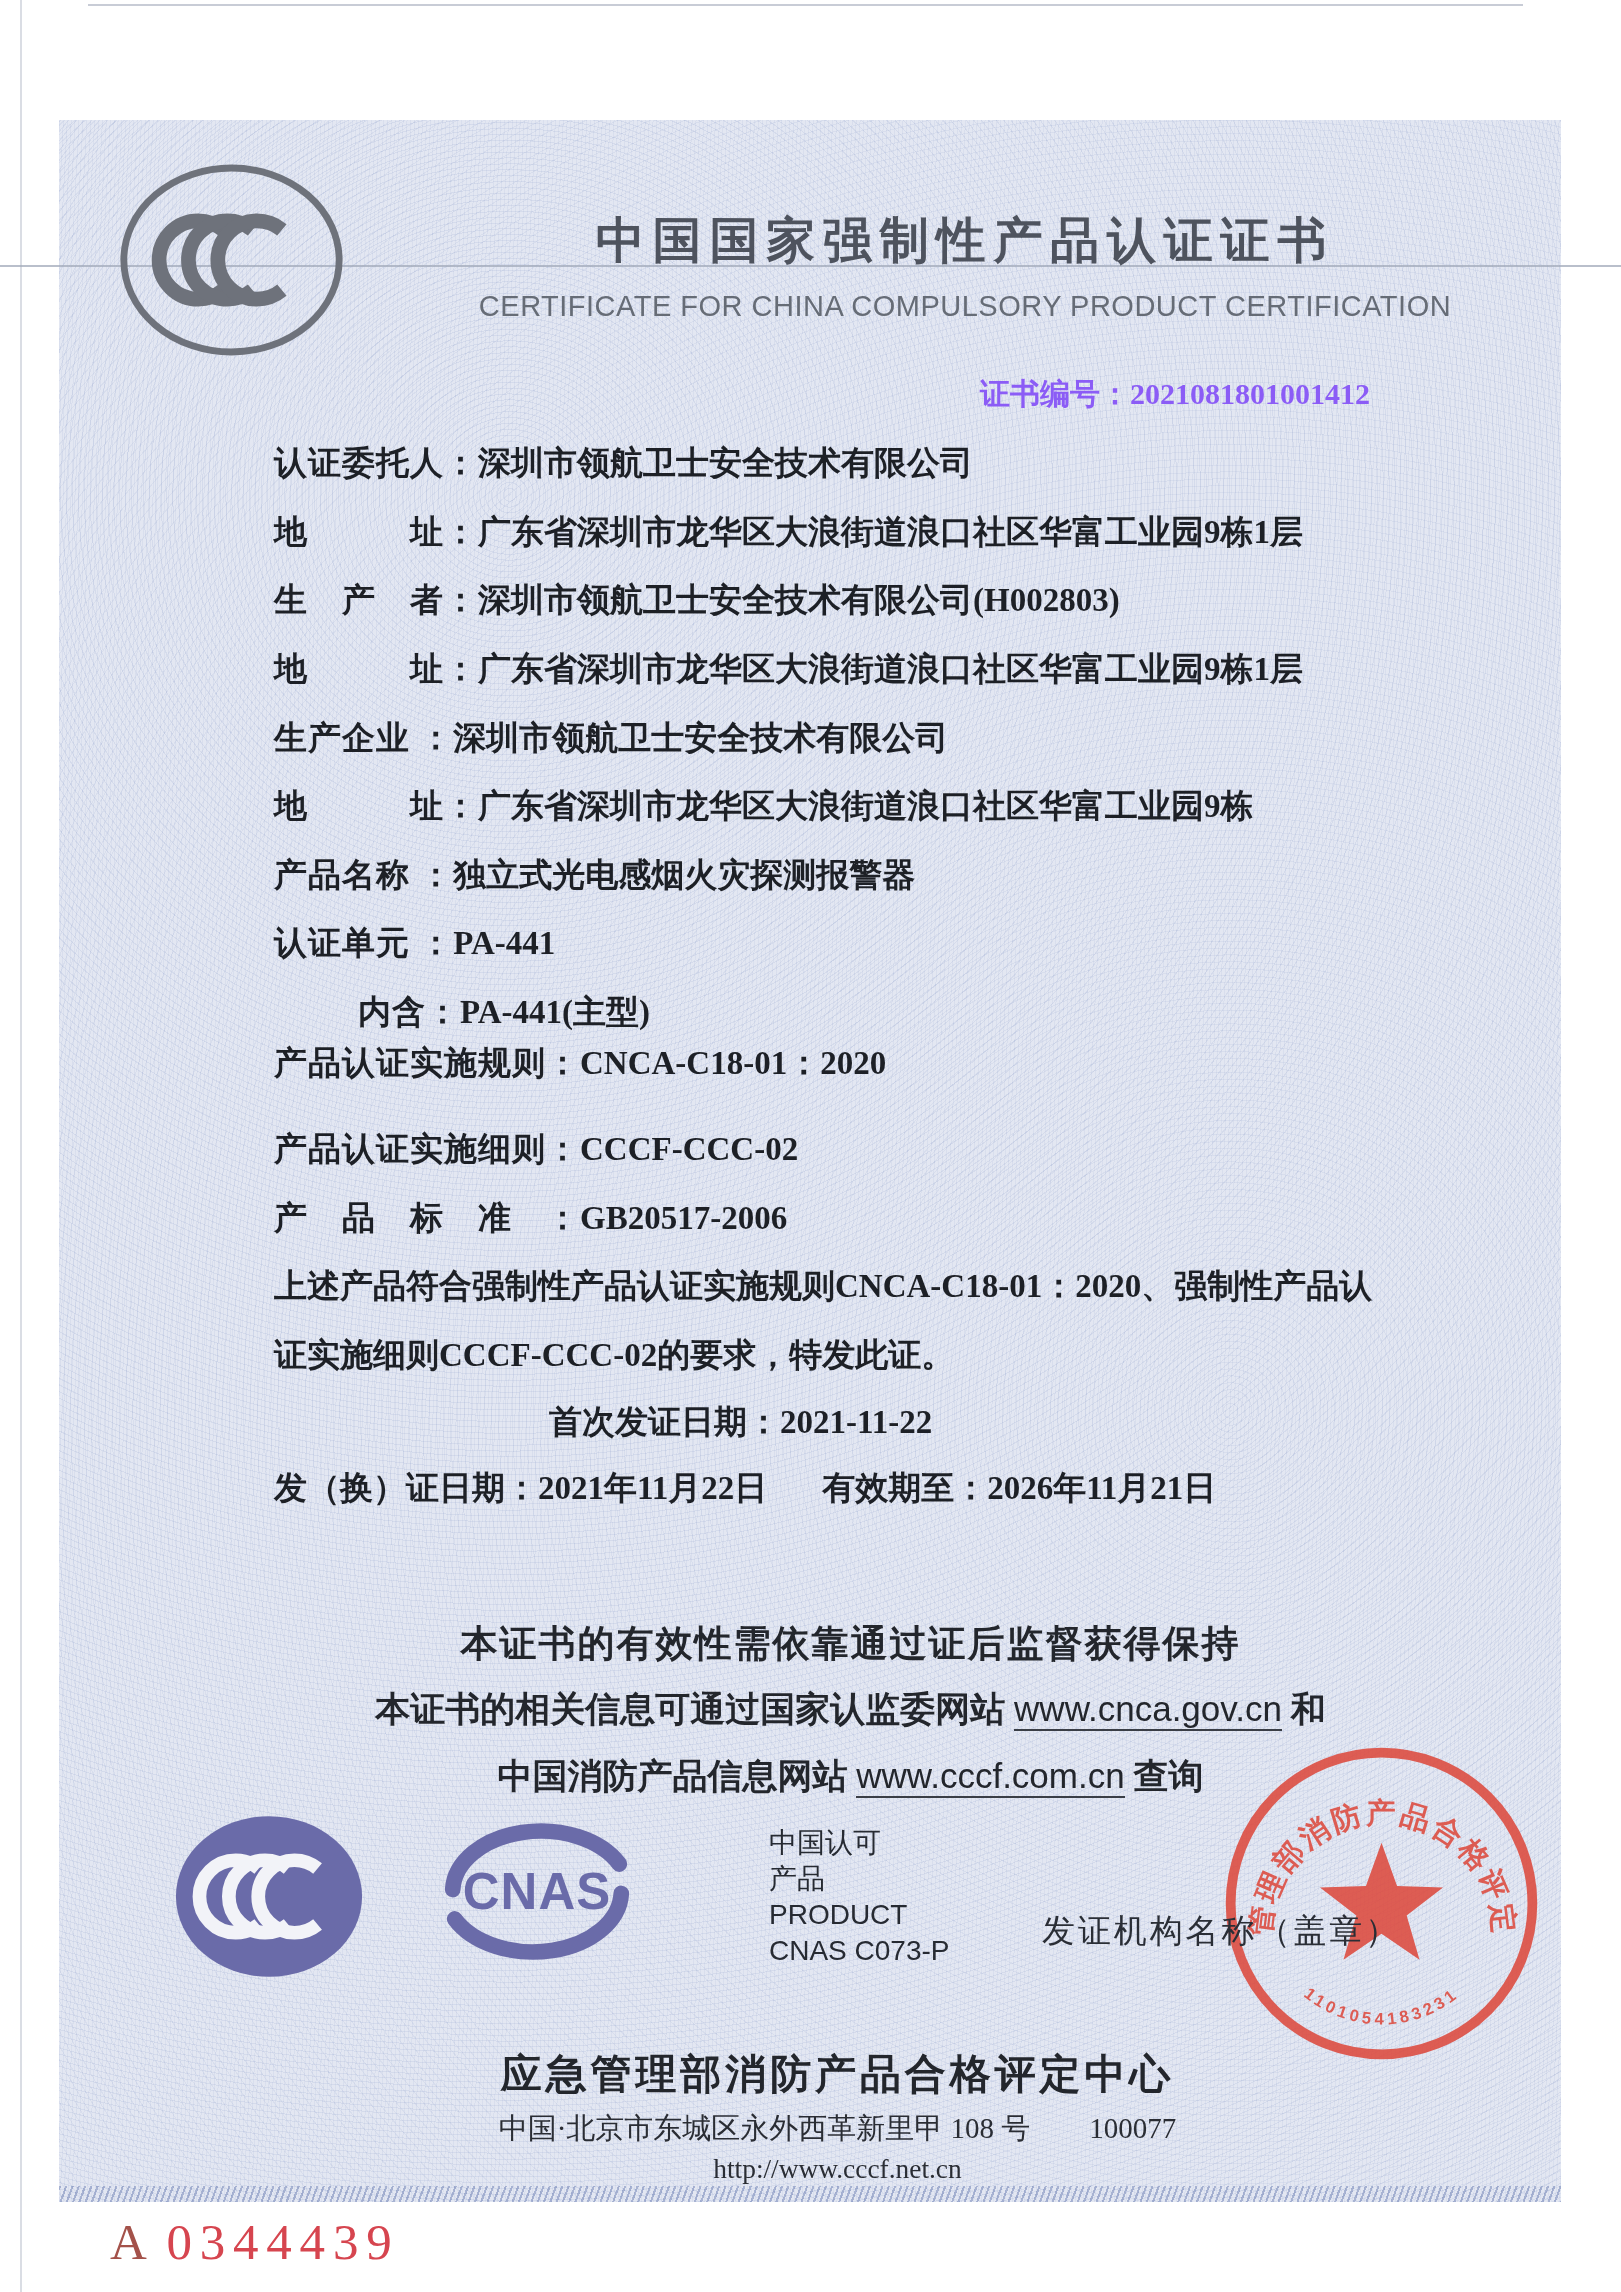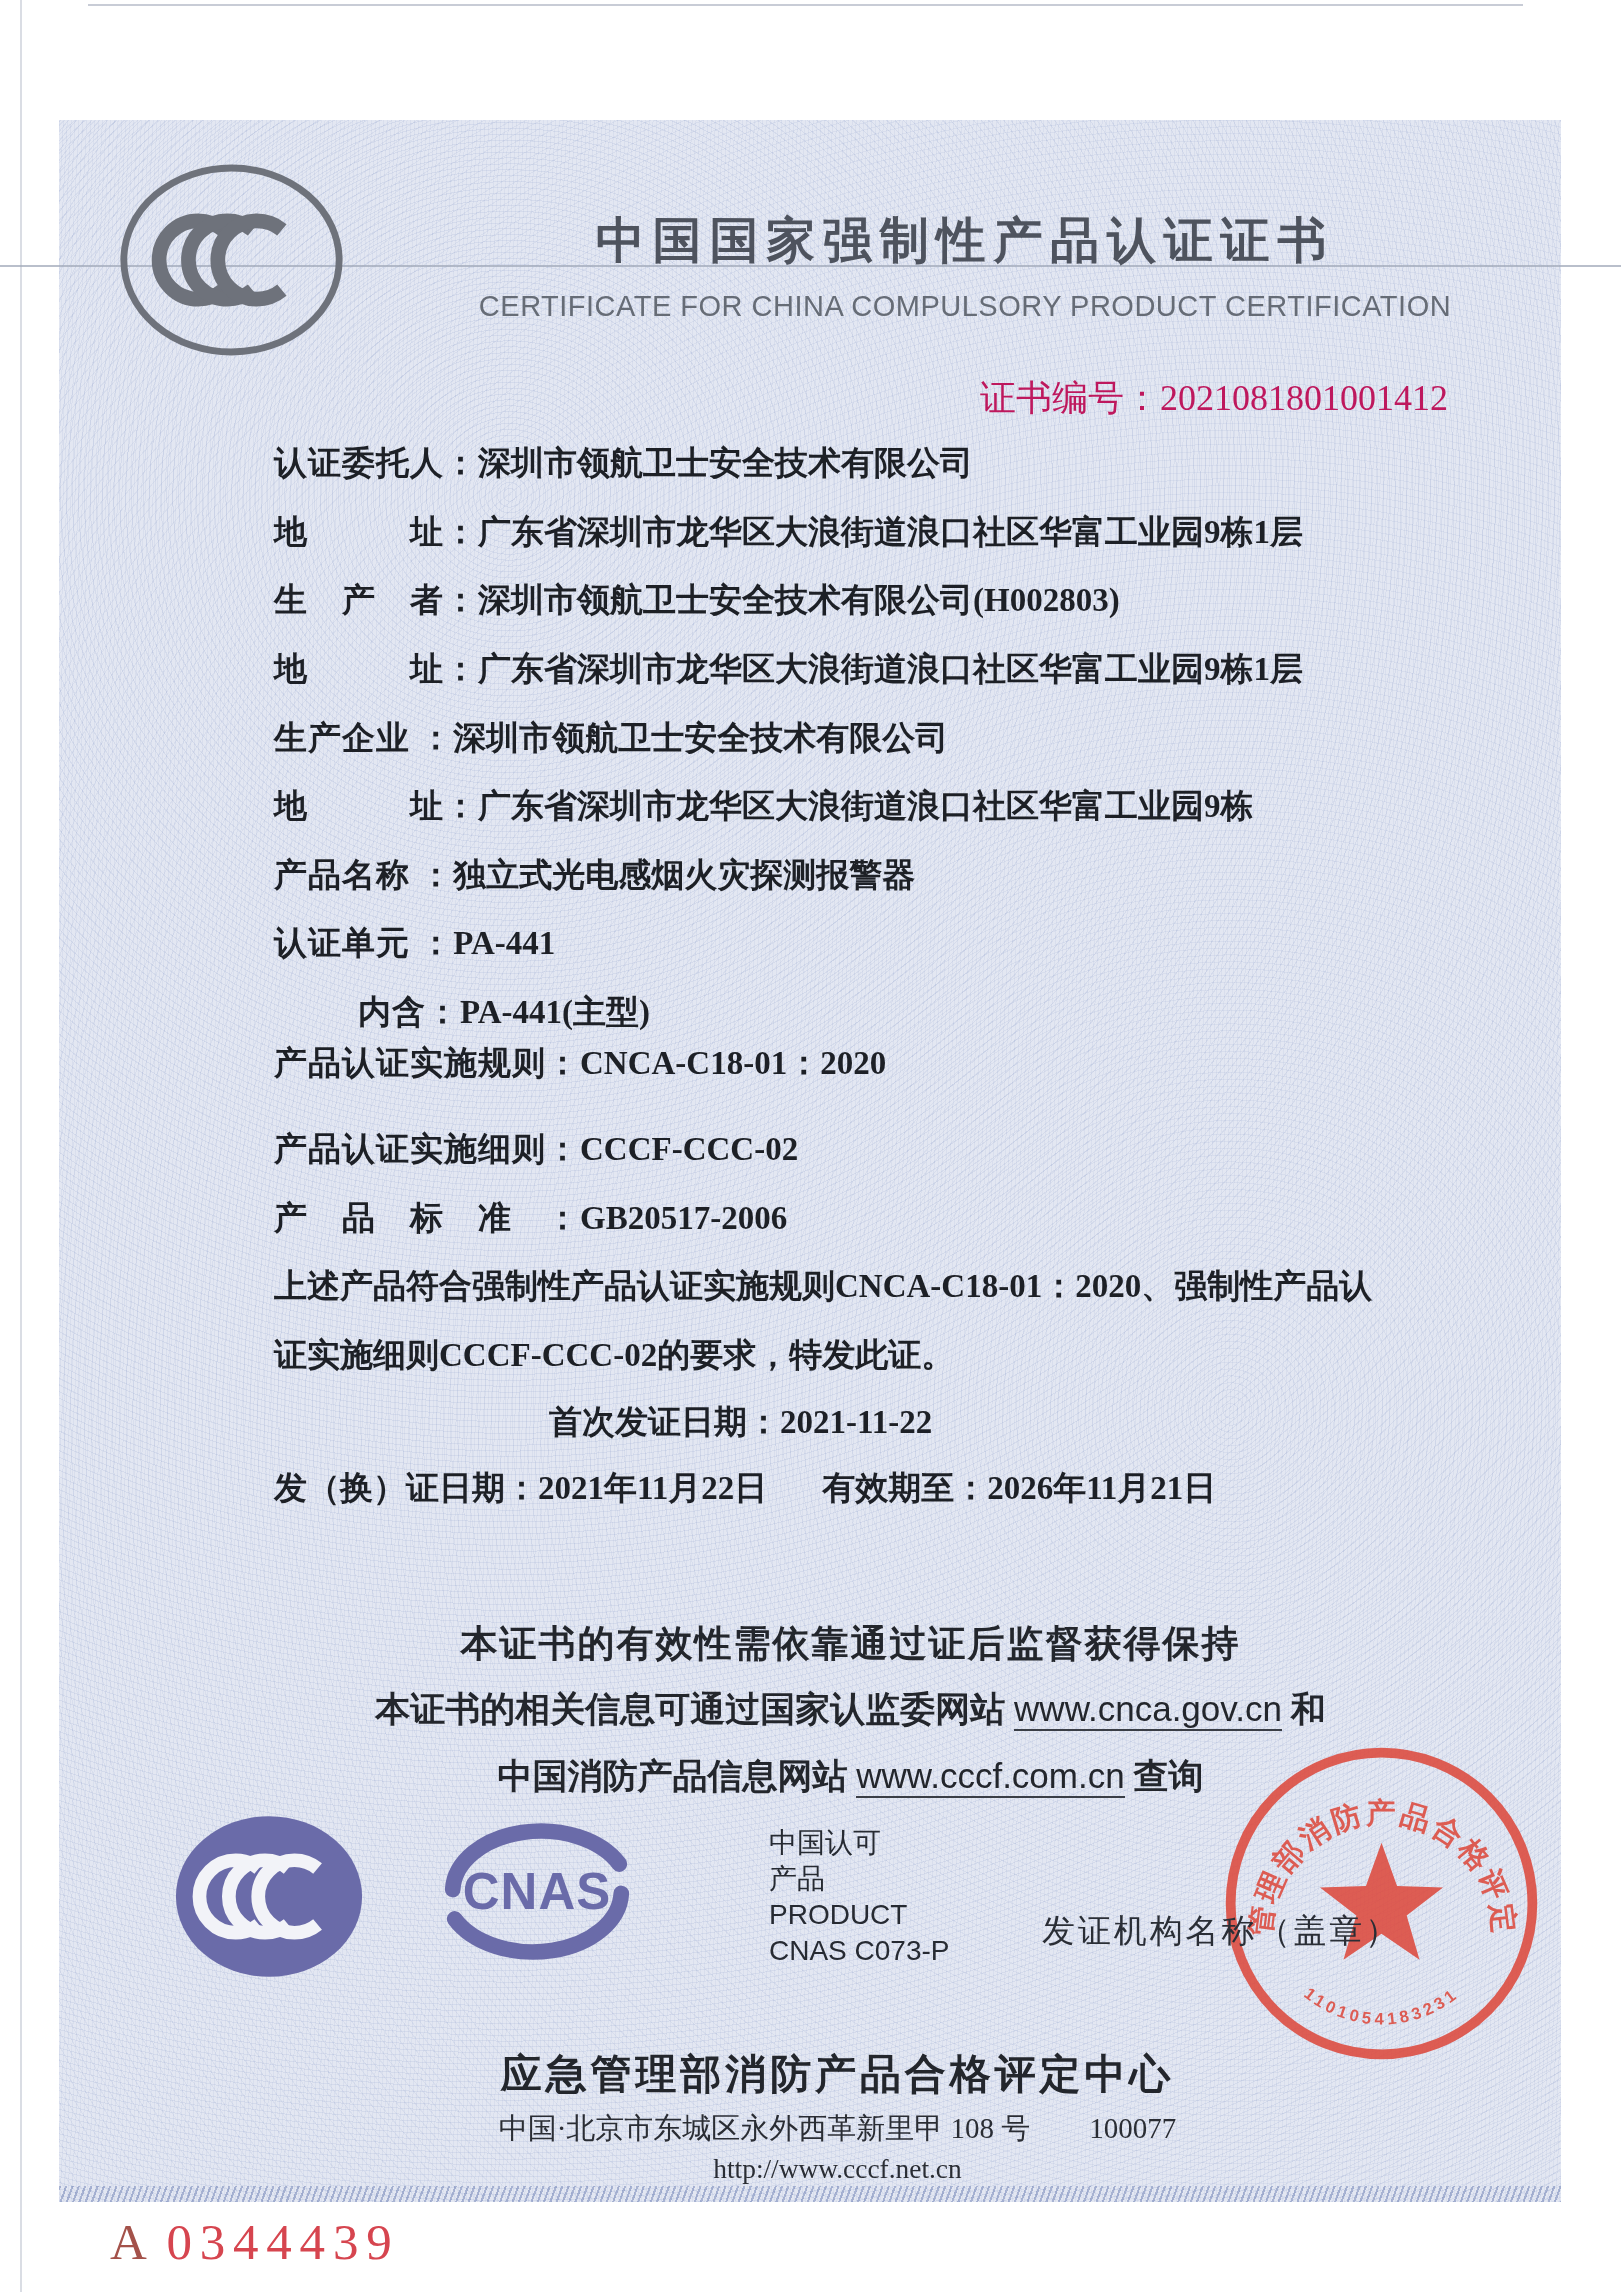--- a/index.html
+++ b/index.html
@@ -28,21 +28,21 @@
   }
 
   .abs{position:absolute;}
   .pre{white-space:pre;}
 
   
   .hdr-title{left:372px;top:208px;width:1186px;text-align:center;font-size:49px;font-weight:600;
     letter-spacing:7.8px;color:#4e535e;z-index:4;}
   .hdr-sub{left:372px;top:290px;width:1186px;text-align:center;font-size:29px;font-weight:500;
     letter-spacing:0.5px;color:#666c76;font-family:"Liberation Sans","DejaVu Sans",sans-serif;z-index:4;}
-  .cert-no{left:980px;top:374px;font-size:36px;font-weight:400;color:#be185d;}
+  .cert-no{left:980px;top:374px;font-size:30px;font-weight:700;color:#8b5cf6;}
 
   
   .row{position:absolute;left:274px;font-size:33px;font-weight:600;color:#1d2026;white-space:pre;}
   .row .lbl{letter-spacing:1px;}
   .row-indent{left:358px;}
   .para{width:1274px;}
   .first-issue{left:549px;}
 
   
   .notice{left:282px;width:1137px;text-align:center;color:#23262c;font-weight:600;white-space:pre;}

